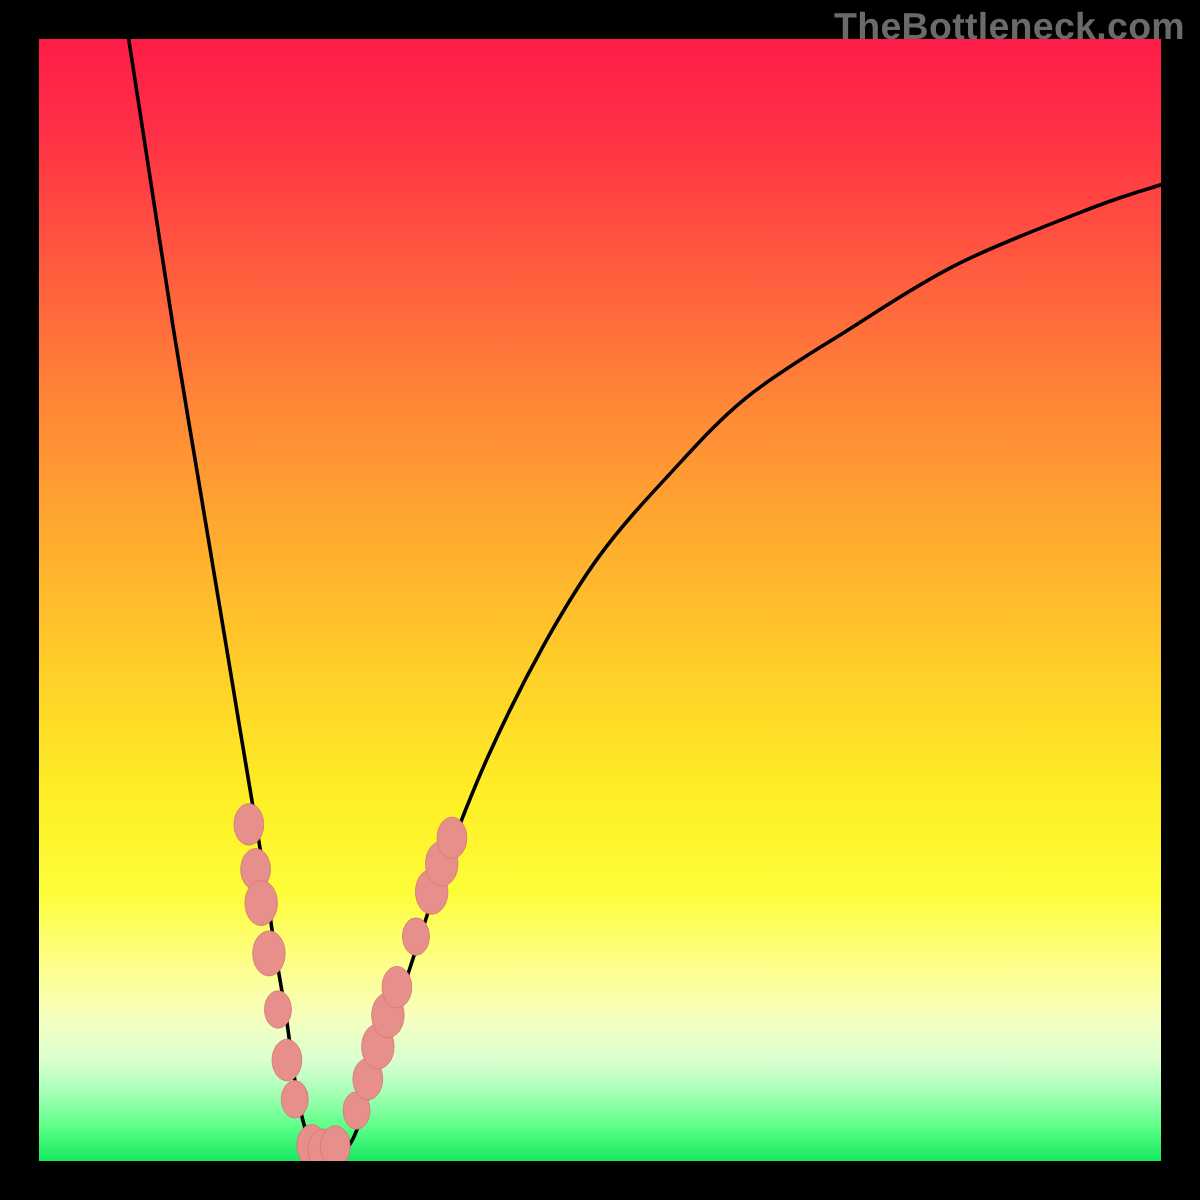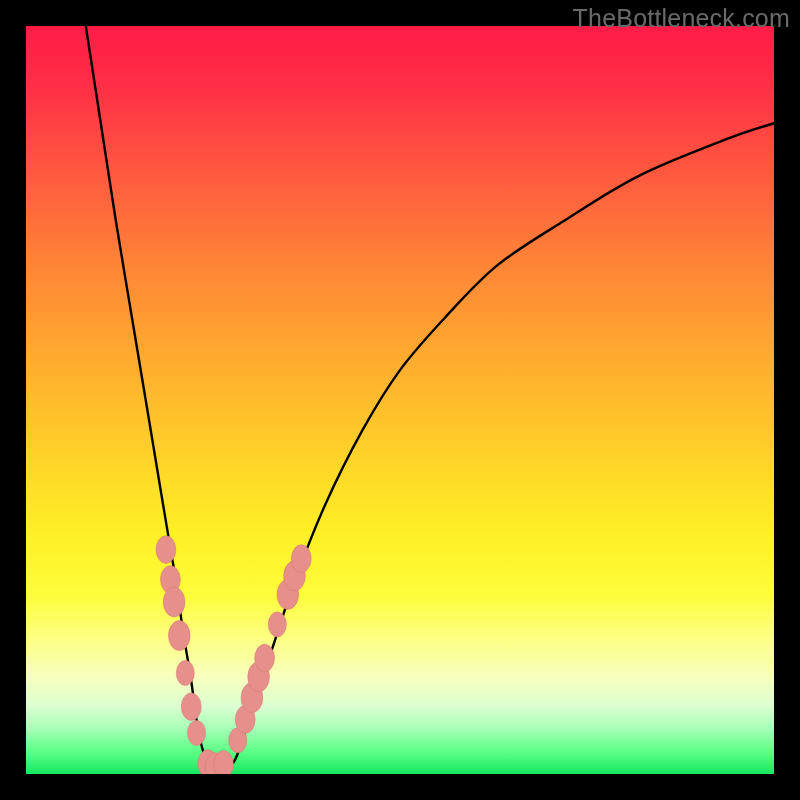--- a/index.html
+++ b/index.html
@@ -43,21 +43,21 @@
       #5cff86 97%,
       #16e85f 100%
     );
   }
   .watermark {
     position: absolute;
     top: 4px;
     right: 10px;
     color: #6a6a6a;
     font-size: 25px;
-    font-weight: 400;
+    font-weight: 700;
     letter-spacing: 0.2px;
     user-select: none;
   }
   svg.curve {
     position: absolute;
     top: 0;
     left: 0;
     width: 748px;
     height: 748px;
   }

